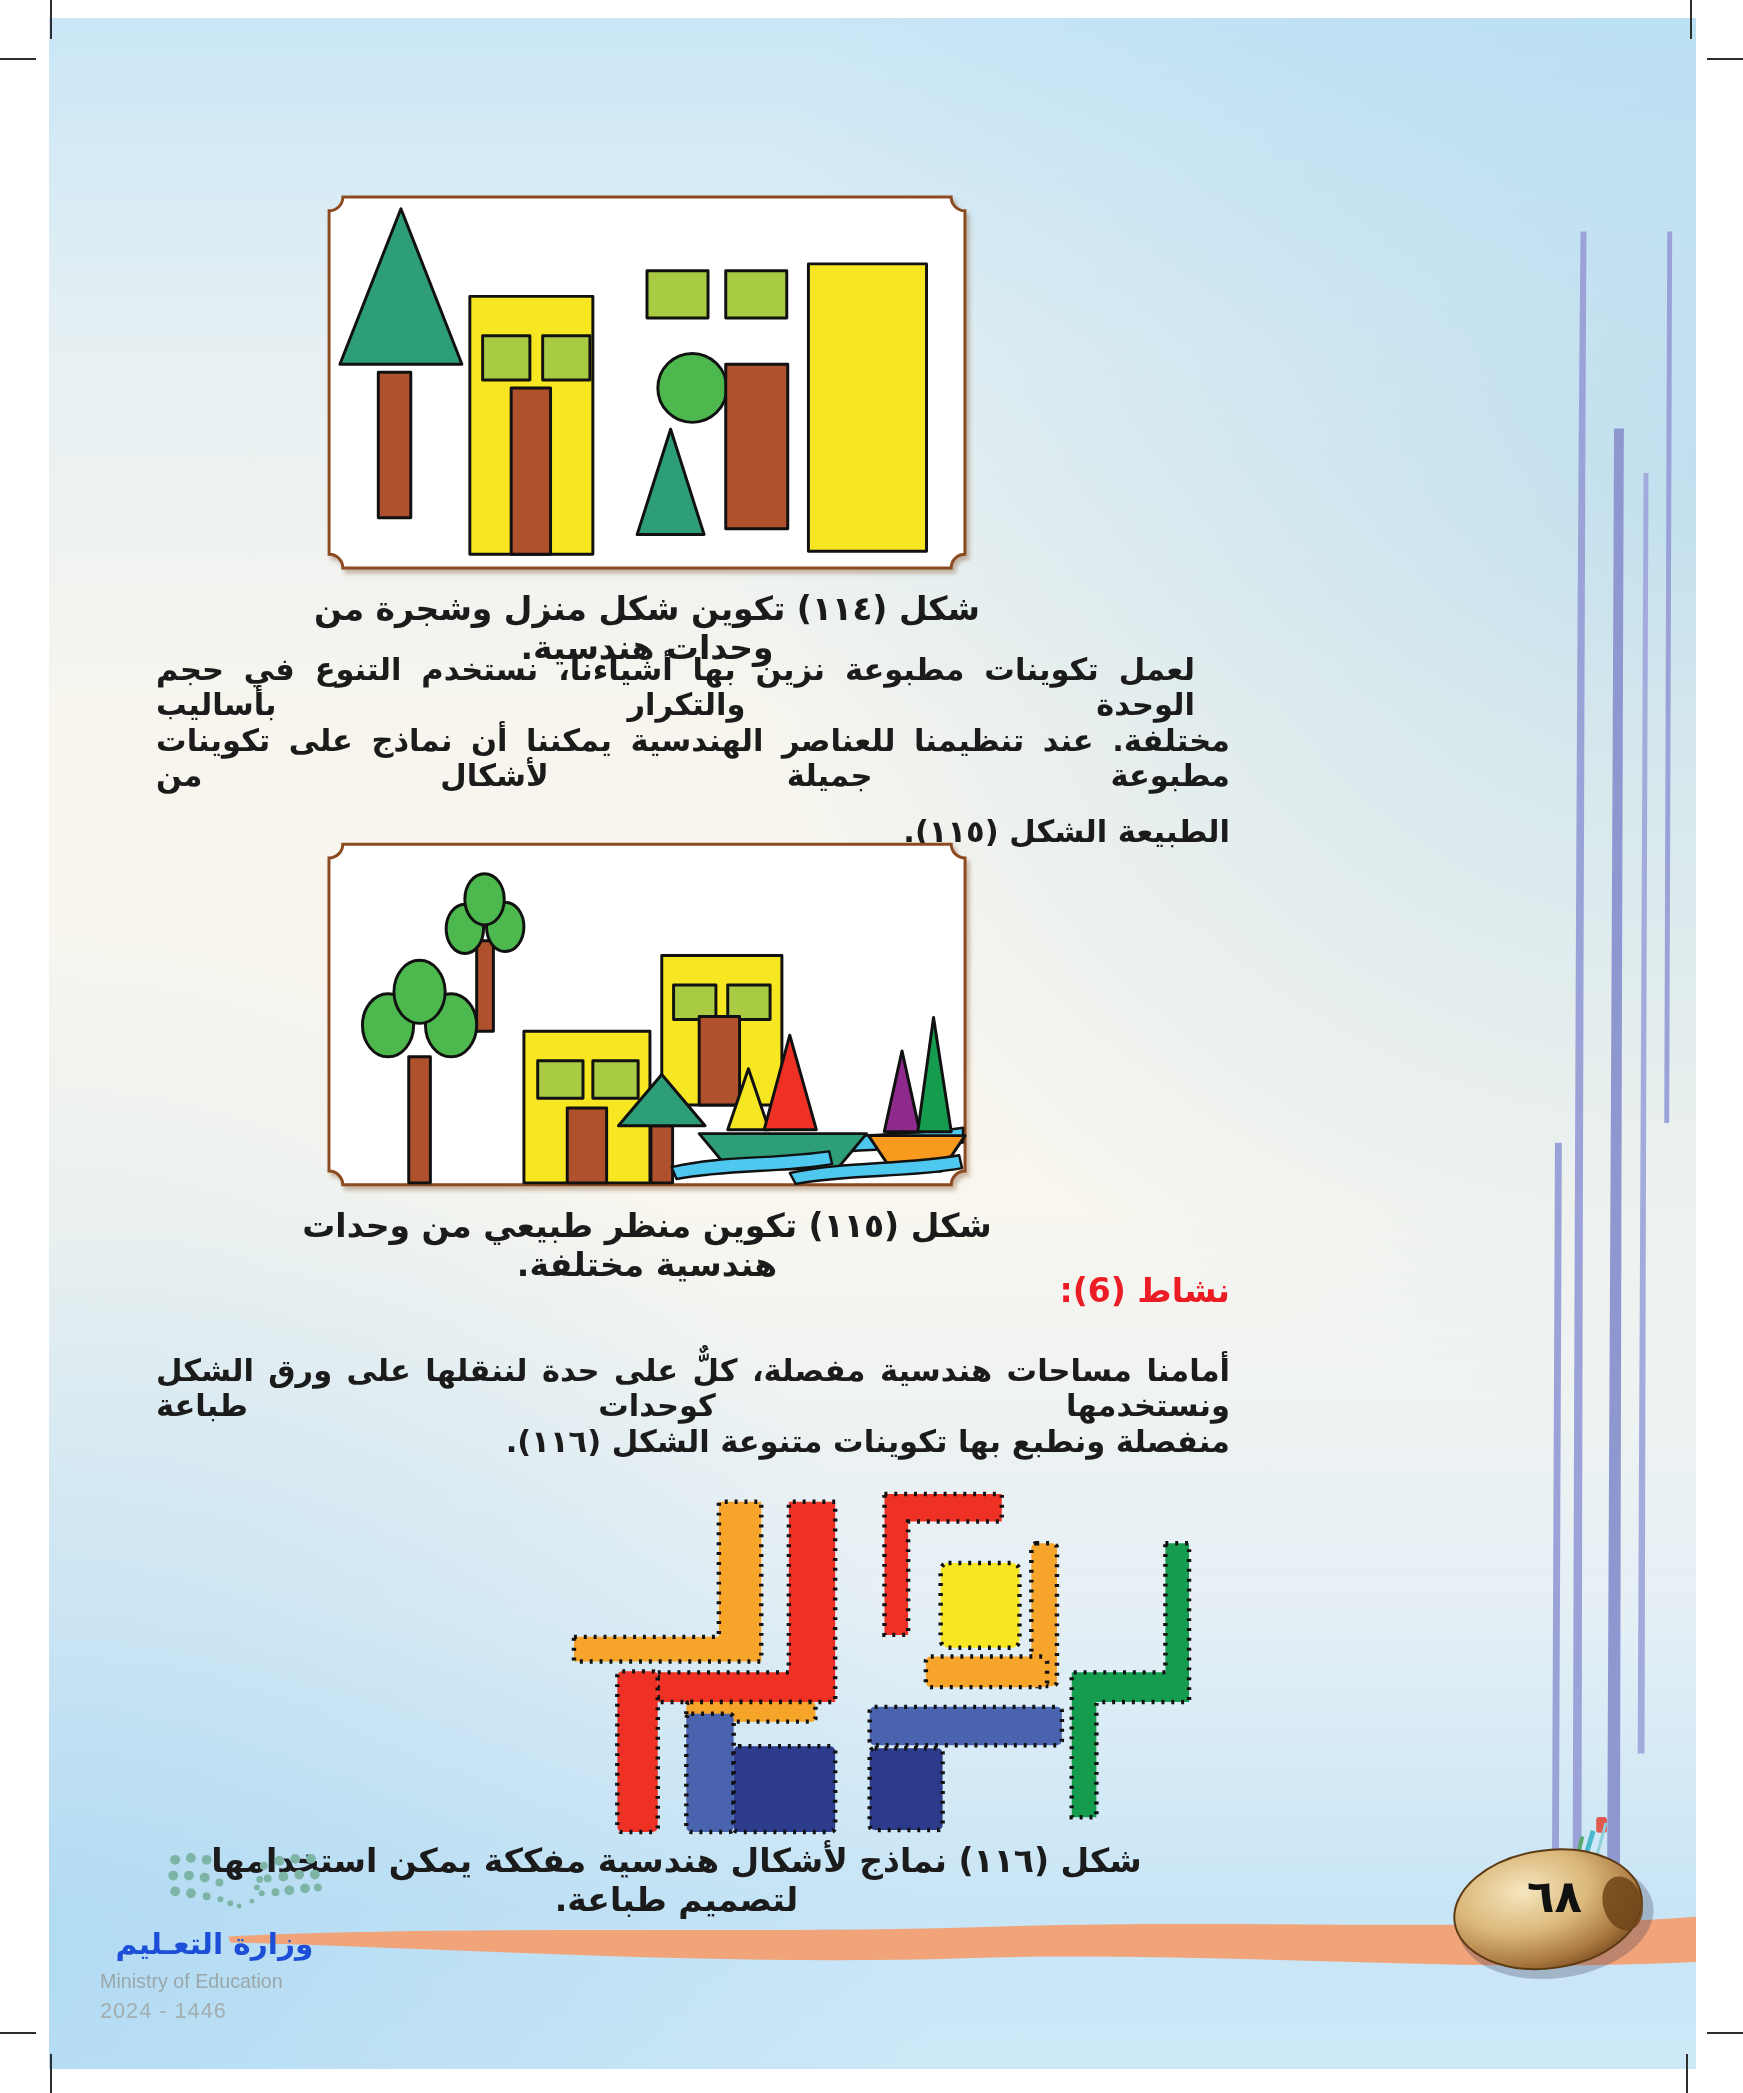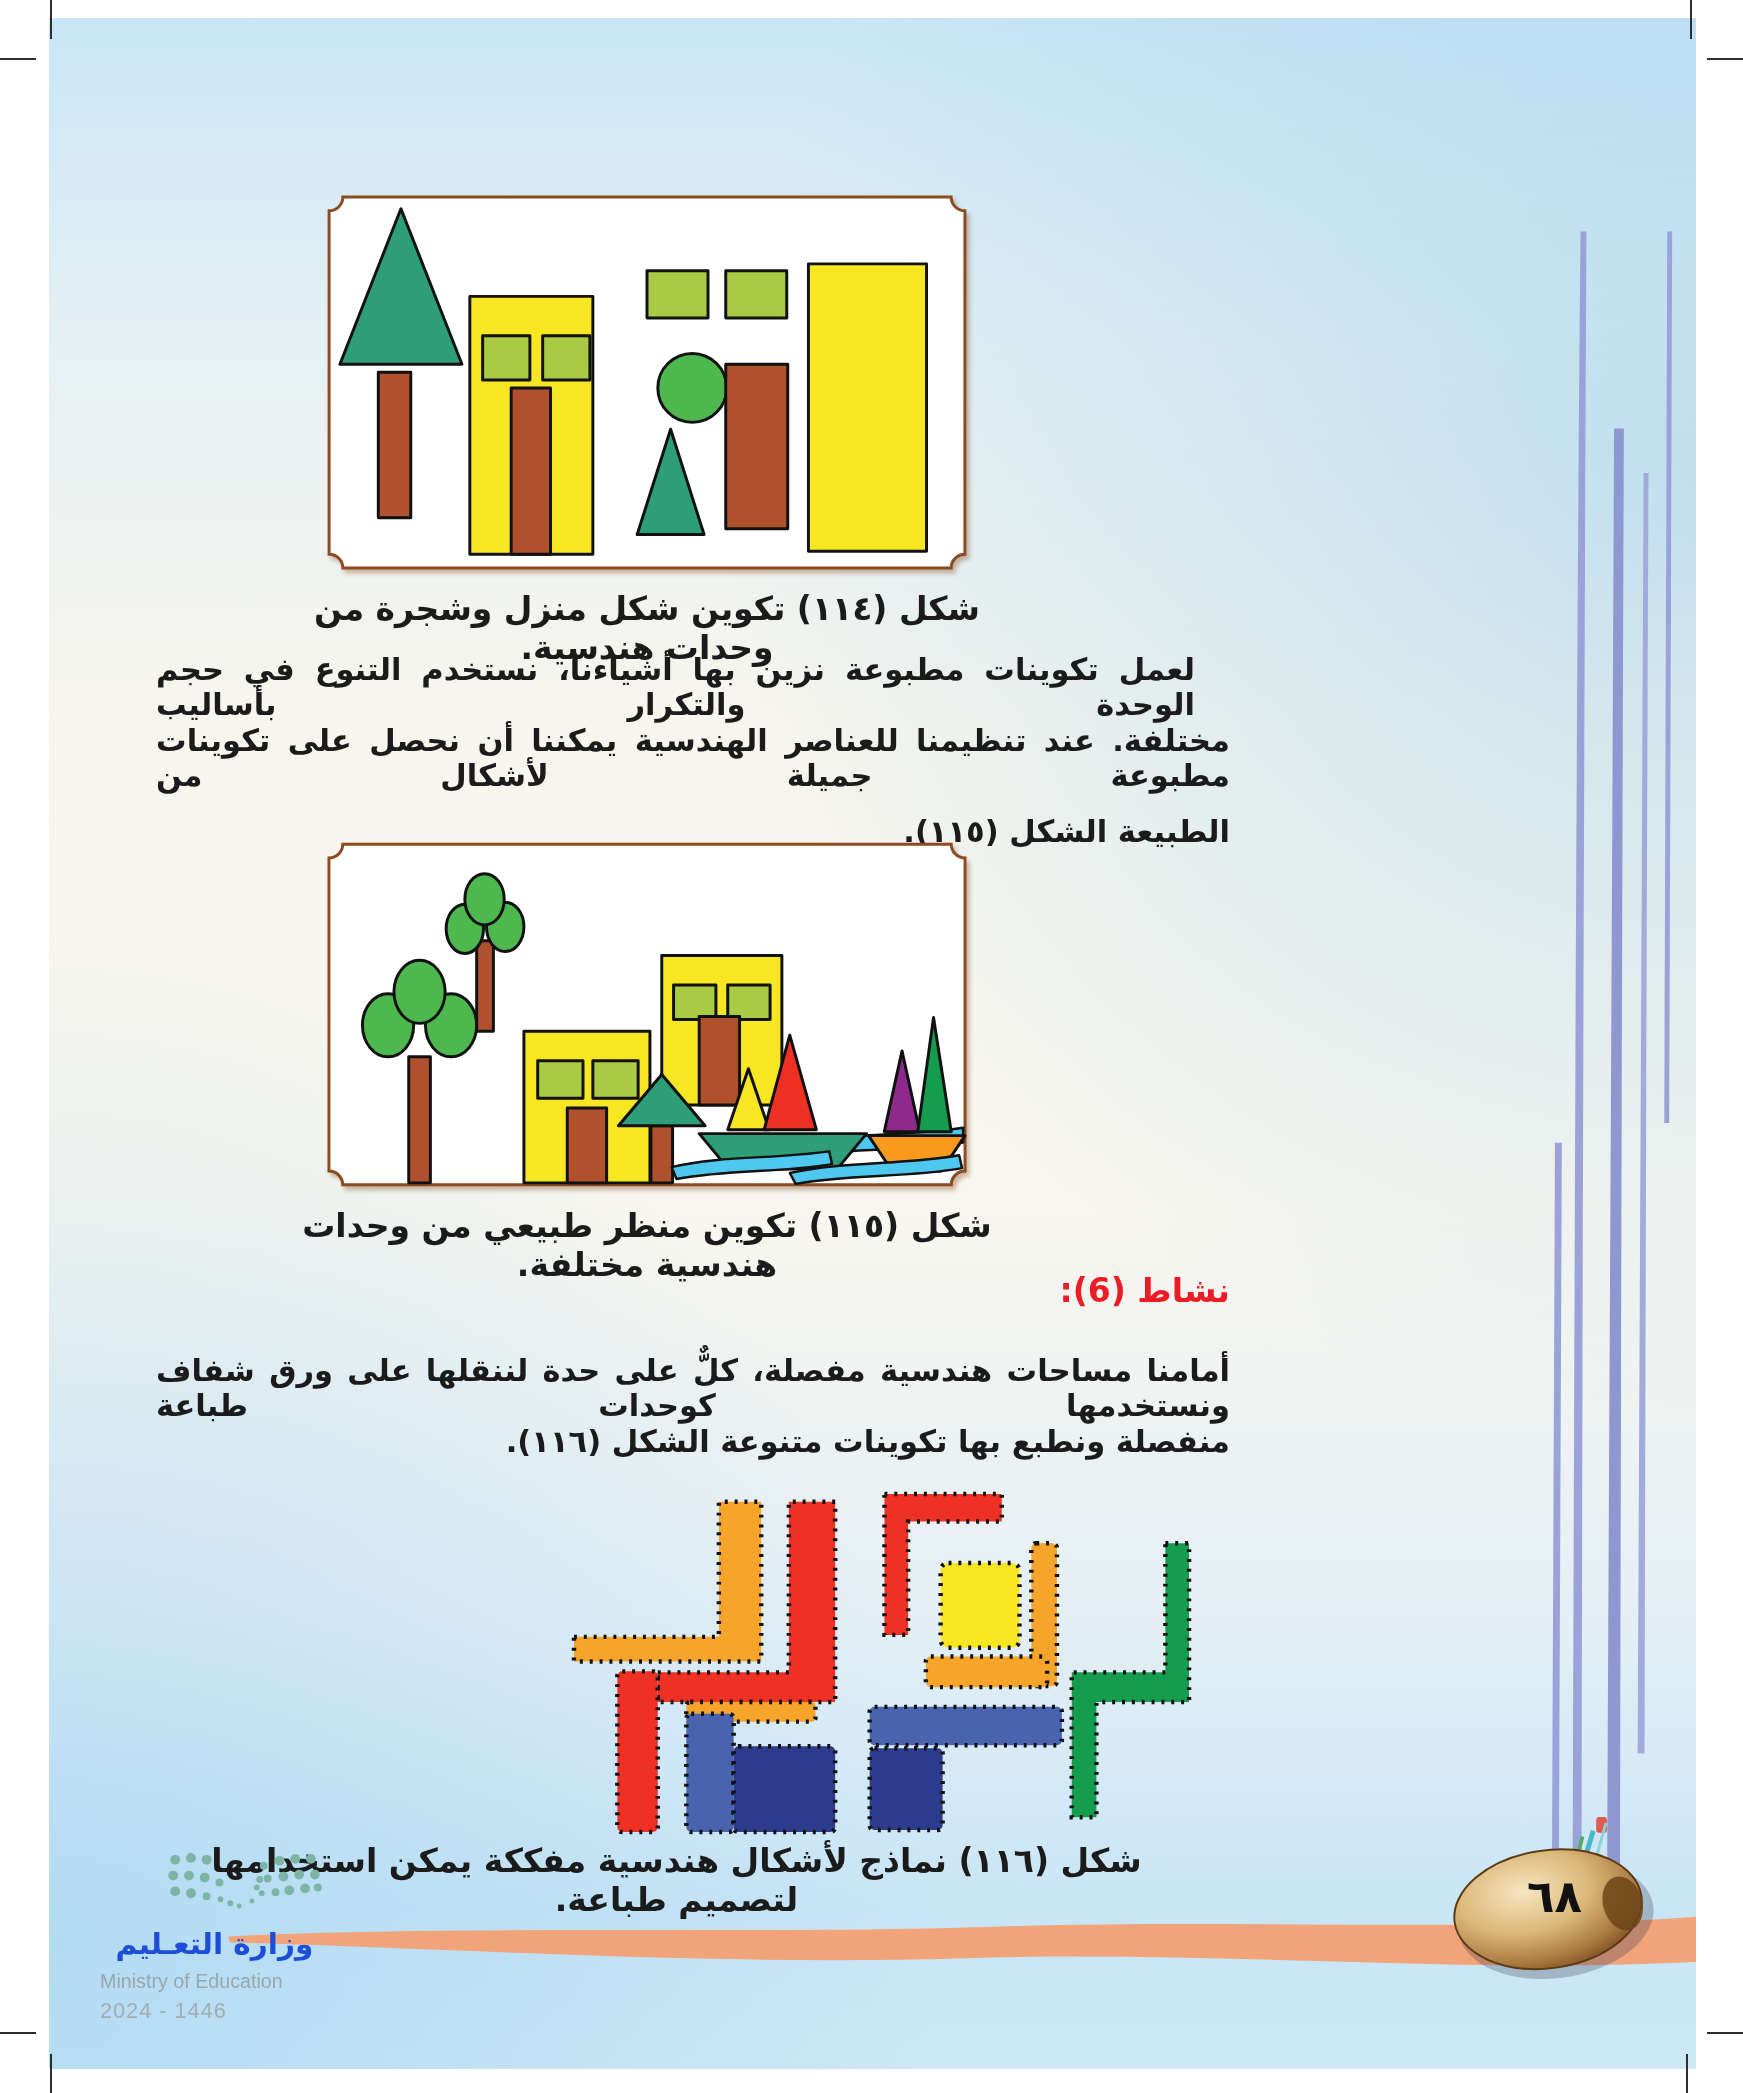--- a/index.html
+++ b/index.html
@@ -77,21 +77,21 @@
     <rect x="325" y="77" width="62" height="48" fill="#A9CB44" class="unit"></rect>
     <rect x="405" y="77" width="62" height="48" fill="#A9CB44" class="unit"></rect>
     <circle cx="371" cy="196" r="35" fill="#4CB84E" class="unit"></circle>
     <polygon points="349,238 315,345 383,345" fill="#2E9E78" class="unit"></polygon>
     <rect x="405" y="172" width="63" height="167" fill="#AF512D" class="unit"></rect>
     <rect x="489" y="70" width="120" height="292" fill="#F7E723" class="unit"></rect>
   </svg>
 <div class="abs ar caption" style="left:302px;top:589px;width:690px;">شكل (١١٤) تكوين شكل منزل وشجرة من وحدات هندسية.</div>
 
 <div class="abs ar bodyline just" style="left:156px;top:652px;width:1074px;padding-right:35px;box-sizing:border-box;">لعمل تكوينات مطبوعة نزين بها أشياءنا، نستخدم التنوع في حجم الوحدة والتكرار بأساليب</div>
-<div class="abs ar bodyline just" style="left:156px;top:723px;width:1074px;">مختلفة. عند تنظيمنا للعناصر الهندسية يمكننا أن نحصل على تكوينات مطبوعة جميلة لأشكال من</div>
+<div class="abs ar bodyline just" style="left:156px;top:723px;width:1074px;">مختلفة. عند تنظيمنا للعناصر الهندسية يمكننا أن نماذج على تكوينات مطبوعة جميلة لأشكال من</div>
 <div class="abs ar bodyline rightal" style="left:156px;top:814px;width:1074px;">الطبيعة الشكل (١١٥).</div>
 
 <svg id="fig115" class="figsvg framed" style="left:327px;top:842px;" width="640" height="345" viewBox="0 0 650 350">
     <path d="M16,2 H634 A14,14 0 0 0 648,16 V334 A14,14 0 0 0 634,348 H16 A14,14 0 0 0 2,334 V16 A14,14 0 0 0 16,2 Z" fill="#ffffff" class="frame"></path>
     <rect x="152" y="100" width="17" height="92" fill="#AF512D" class="unit"></rect>
     <ellipse cx="140" cy="88" rx="19" ry="25" fill="#4CB84E" class="unit"></ellipse>
     <ellipse cx="181" cy="86" rx="19" ry="25" fill="#4CB84E" class="unit"></ellipse>
     <ellipse cx="160" cy="58" rx="20" ry="26" fill="#4CB84E" class="unit"></ellipse>
     <rect x="340" y="115" width="122" height="152" fill="#F7E723" class="unit"></rect>
     <rect x="352" y="145" width="43" height="35" fill="#A9CB44" class="unit"></rect>
@@ -113,21 +113,21 @@
     <polygon points="378,296 548,296 518,332 408,332" fill="#2E9E78" class="unit"></polygon>
     <polygon points="584,212 566,294 602,294" fill="#8E2A8C" class="unit"></polygon>
     <polygon points="616,178 600,294 634,294" fill="#169C4F" class="unit"></polygon>
     <polygon points="550,298 648,298 624,334 574,334" fill="#F79A1E" class="unit"></polygon>
     <path d="M350,330 C400,318 455,322 510,314 L513,327 C460,336 410,332 355,342 Z" fill="#4FC8F0" class="unit thin"></path>
     <path d="M470,336 C525,324 585,328 642,318 L645,331 C590,341 530,337 476,347 Z" fill="#4FC8F0" class="unit thin"></path>
   </svg>
 <div class="abs ar caption" style="left:302px;top:1206px;width:690px;">شكل (١١٥) تكوين منظر طبيعي من وحدات هندسية مختلفة.</div>
 
 <div class="abs ar heading" style="left:156px;top:1271px;width:1074px;">نشاط (6):</div>
-<div class="abs ar bodyline just" style="left:156px;top:1353px;width:1074px;">أمامنا مساحات هندسية مفصلة، كلٌّ على حدة لننقلها على ورق شفاف ونستخدمها كوحدات طباعة</div>
+<div class="abs ar bodyline just" style="left:156px;top:1353px;width:1074px;">أمامنا مساحات هندسية مفصلة، كلٌّ على حدة لننقلها على ورق الشكل ونستخدمها كوحدات طباعة</div>
 <div class="abs ar bodyline rightal" style="left:156px;top:1424px;width:1074px;">منفصلة ونطبع بها تكوينات متنوعة الشكل (١١٦).</div>
 
 <svg id="fig116" class="figsvg" style="left:571px;top:1489px;" width="621" height="345" viewBox="0 0 630 350">
     <path d="M3,150 H150 V13 H193 V175 H3 Z" fill="#F6A42A" class="unit"></path>
     <path d="M88,186 H221 V13 H268 V216 H88 Z" fill="#EE3124" class="unit"></path>
     <rect x="47" y="185" width="41" height="163" rx="5" fill="#EE3124" class="unit"></rect>
     <rect x="117" y="216" width="131" height="20" rx="4" fill="#F6A42A" class="unit"></rect>
     <rect x="117" y="228" width="48" height="120" rx="5" fill="#4A63AE" class="unit"></rect>
     <rect x="165" y="261" width="103" height="87" rx="5" fill="#2C3B8C" class="unit"></rect>
     <path d="M318,5 H437 V33 H342 V148 H318 Z" fill="#EE3124" class="unit"></path>

